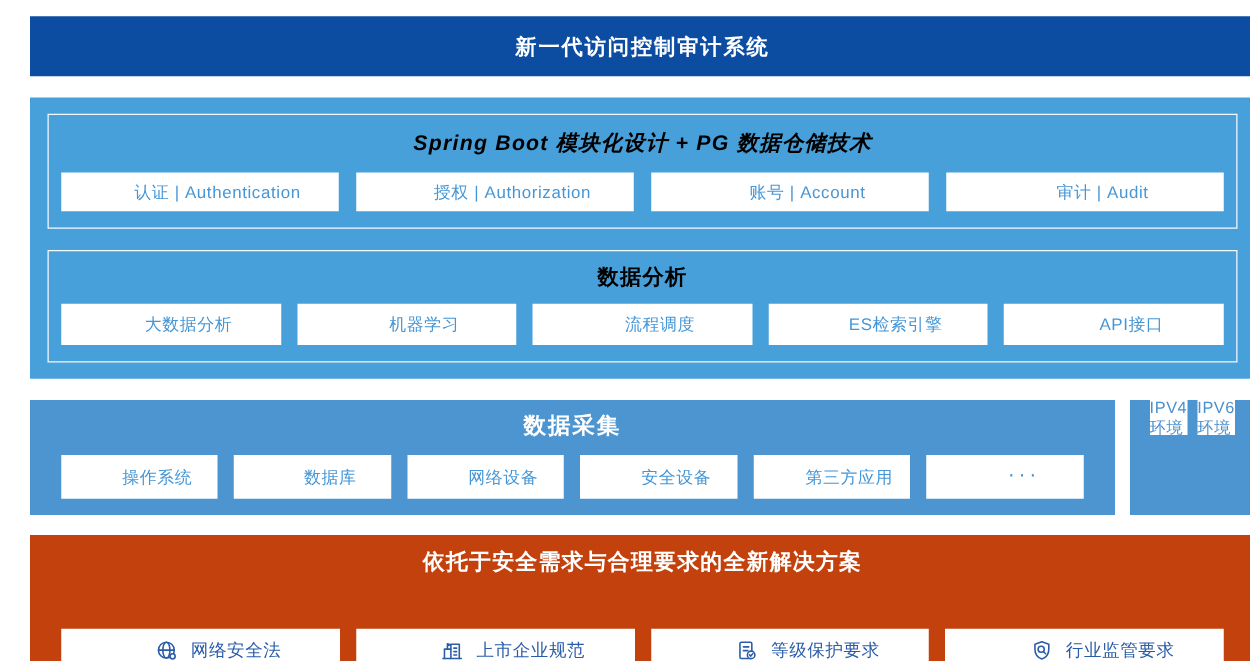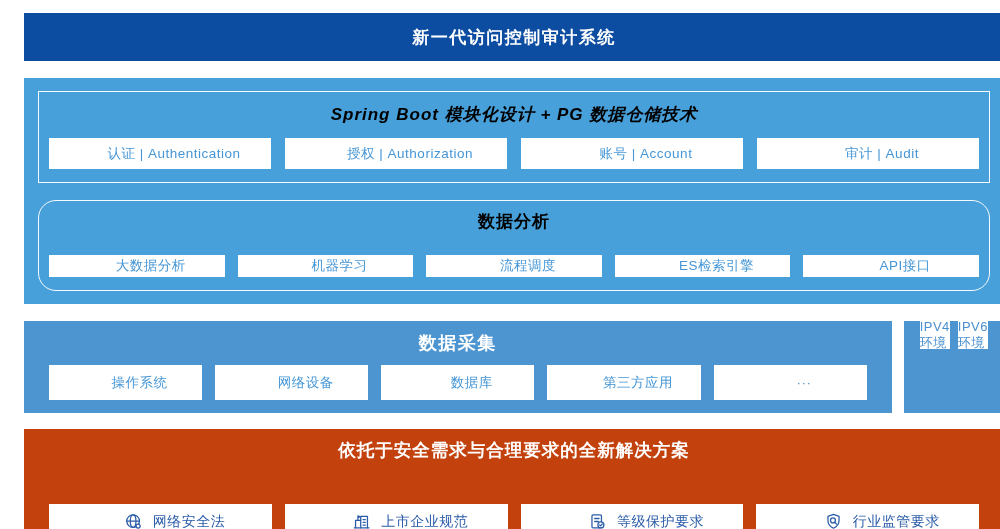--- a/index.html
+++ b/index.html
@@ -7,38 +7,38 @@
     font-family:"Liberation Sans","DejaVu Sans",sans-serif; }
   .stage { position:absolute; left:24px; top:13px; width:980px; }
 
   
   .banner { height:48px; background:#0D4DA1; display:flex; align-items:center; justify-content:center; }
   .banner h1 { color:#fff; font-size:17px; font-weight:bold; letter-spacing:1.5px; }
 
   
   .platform { margin-top:17px; background:#47A0DA; padding:13px 14px; }
   .panel { border:1px solid rgba(255,255,255,0.95); padding:0 10px 13px; }
-  .panel + .panel { margin-top:17px;border-radius:18px; }
+  .panel + .panel { margin-top:17px; }
   .panel-title { text-align:center; color:#000000; font-weight:bold; font-size:17px;
     letter-spacing:1px; line-height:46px; }
   .panel-title.compact { line-height:42px; }
   .italic { font-style:italic; }
 
   
   .row { display:flex; gap:13px; }
   .row-wide { gap:14px; }
   .cell { flex:1; background:#fff; display:flex; align-items:center; justify-content:center;
     color:#4596D6; font-size:13.5px; letter-spacing:.5px;padding-left:28px; }
   .h31 { height:31px; }
-  .h33 { height:22px;margin-top:12px; }
+  .h33 { height:33px; }
   .h35 { height:35px; }
 
   
   .collect-row { margin-top:17px; display:flex; gap:12px; align-items:stretch; }
-  .collect-main { width:936px; background:#4C95D0; padding:0 25px 13px; }
+  .collect-main { width:936px; background:#4C95D0; padding:0 25px 13px;font-family:Liberation Mono, monospace; }
   .sec-title { text-align:center; color:#fff; font-weight:bold; font-size:18px;
     letter-spacing:1.5px; line-height:44px; }
   .env { flex:1; background:#4C95D0; display:flex; flex-direction:row;
     justify-content:center; gap:8px; padding:0 16px; }
   .env-cell { height:28px; background:#fff; color:#4A90CF; font-size:13px;
     display:flex; align-items:center; justify-content:center; letter-spacing:.5px; }
 
   
   .solution { margin-top:16px; background:#c2410c; padding:0 25px 13px; }
   .solution .sec-title { line-height:43px; letter-spacing:1px; font-size:17.5px; }
@@ -79,22 +79,23 @@
       </div>
     </div>
 
   </section>
 
   <section class="collect-row">
     <div class="collect-main">
       <div class="sec-title">数据采集</div>
       <div class="row">
         <div class="cell h35">操作系统</div>
+        <div class="cell h35">数据库</div>
         <div class="cell h35">网络设备</div>
-        <div class="cell h35">数据库</div>
+        <div class="cell h35">安全设备</div>
         <div class="cell h35">第三方应用</div>
         <div class="cell h35">···</div>
       </div>
     </div>
     <div class="env">
       <div class="env-cell">IPV4 环境</div>
       <div class="env-cell">IPV6 环境</div>
     </div>
   </section>
 

